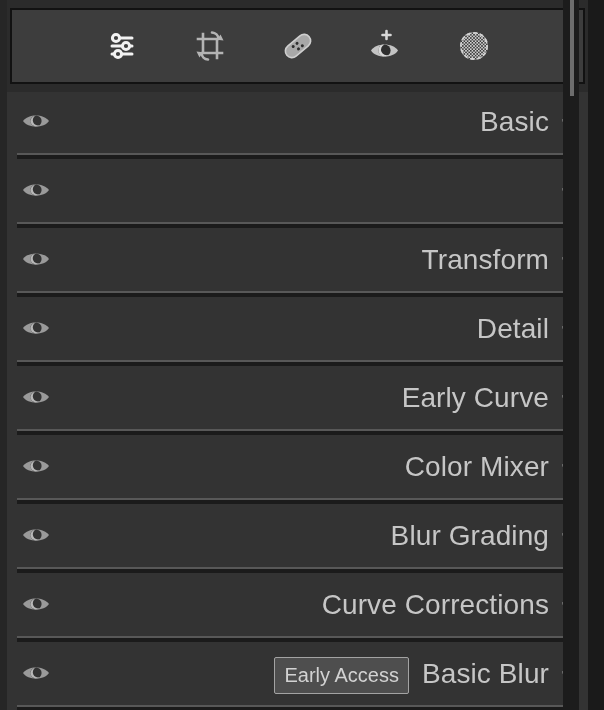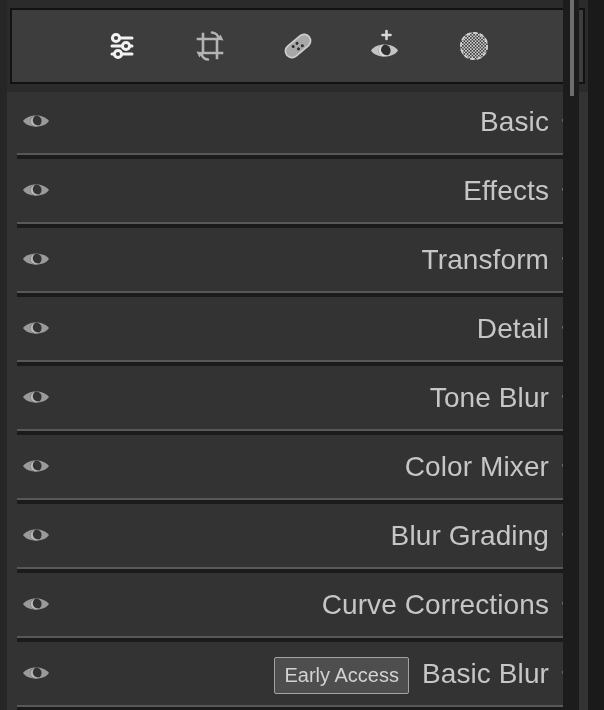--- a/index.html
+++ b/index.html
@@ -301,21 +301,20 @@
         <div class="row-sep"></div>
         <div class="panel-row">
           <button class="eye-btn">
             <span><svg width="30" height="24" viewBox="0 0 30 24">
                 <path d="M2 12 C7 4.5, 23 4.5, 28 12 C23 19.5, 7 19.5, 2 12 Z" fill="#9a9a9a"></path>
                 <circle cx="15" cy="12" r="5.6" fill="#333333"></circle>
                 <path d="M15 6.4 a5.6 5.6 0 1 0 4 9.6 a4.2 4.2 0 1 1 -4 -9.6 Z" fill="#b8b8b8"></path>
               </svg></span>
           </button>
           <div class="row-right">
-            <span class="row-title">Effects</span>
             <span class="collapse-marker"><svg width="17" height="19" viewBox="0 0 17 19">
                 <rect x="0" y="8" width="2.6" height="2.6" fill="#cfcfcf" opacity="0.35"></rect>
                 <rect x="4" y="6" width="2.6" height="2.6" fill="#cfcfcf" opacity="0.51"></rect>
                 <rect x="4" y="10" width="2.6" height="2.6" fill="#cfcfcf" opacity="0.51"></rect>
                 <rect x="8" y="4" width="2.6" height="2.6" fill="#cfcfcf" opacity="0.67"></rect>
                 <rect x="8" y="8" width="2.6" height="2.6" fill="#cfcfcf" opacity="0.67"></rect>
                 <rect x="8" y="12" width="2.6" height="2.6" fill="#cfcfcf" opacity="0.67"></rect>
                 <rect x="12" y="2" width="2.6" height="2.6" fill="#cfcfcf" opacity="0.83"></rect>
                 <rect x="12" y="6" width="2.6" height="2.6" fill="#cfcfcf" opacity="0.83"></rect>
                 <rect x="12" y="10" width="2.6" height="2.6" fill="#cfcfcf" opacity="0.83"></rect>
@@ -376,21 +375,21 @@
         <div class="row-sep"></div>
         <div class="panel-row">
           <button class="eye-btn">
             <span><svg width="30" height="24" viewBox="0 0 30 24">
                 <path d="M2 12 C7 4.5, 23 4.5, 28 12 C23 19.5, 7 19.5, 2 12 Z" fill="#9a9a9a"></path>
                 <circle cx="15" cy="12" r="5.6" fill="#333333"></circle>
                 <path d="M15 6.4 a5.6 5.6 0 1 0 4 9.6 a4.2 4.2 0 1 1 -4 -9.6 Z" fill="#b8b8b8"></path>
               </svg></span>
           </button>
           <div class="row-right">
-            <span class="row-title">Tone Blur</span>
+            <span class="row-title">Early Curve</span>
             <span class="collapse-marker"><svg width="17" height="19" viewBox="0 0 17 19">
                 <rect x="0" y="8" width="2.6" height="2.6" fill="#cfcfcf" opacity="0.35"></rect>
                 <rect x="4" y="6" width="2.6" height="2.6" fill="#cfcfcf" opacity="0.51"></rect>
                 <rect x="4" y="10" width="2.6" height="2.6" fill="#cfcfcf" opacity="0.51"></rect>
                 <rect x="8" y="4" width="2.6" height="2.6" fill="#cfcfcf" opacity="0.67"></rect>
                 <rect x="8" y="8" width="2.6" height="2.6" fill="#cfcfcf" opacity="0.67"></rect>
                 <rect x="8" y="12" width="2.6" height="2.6" fill="#cfcfcf" opacity="0.67"></rect>
                 <rect x="12" y="2" width="2.6" height="2.6" fill="#cfcfcf" opacity="0.83"></rect>
                 <rect x="12" y="6" width="2.6" height="2.6" fill="#cfcfcf" opacity="0.83"></rect>
                 <rect x="12" y="10" width="2.6" height="2.6" fill="#cfcfcf" opacity="0.83"></rect>

